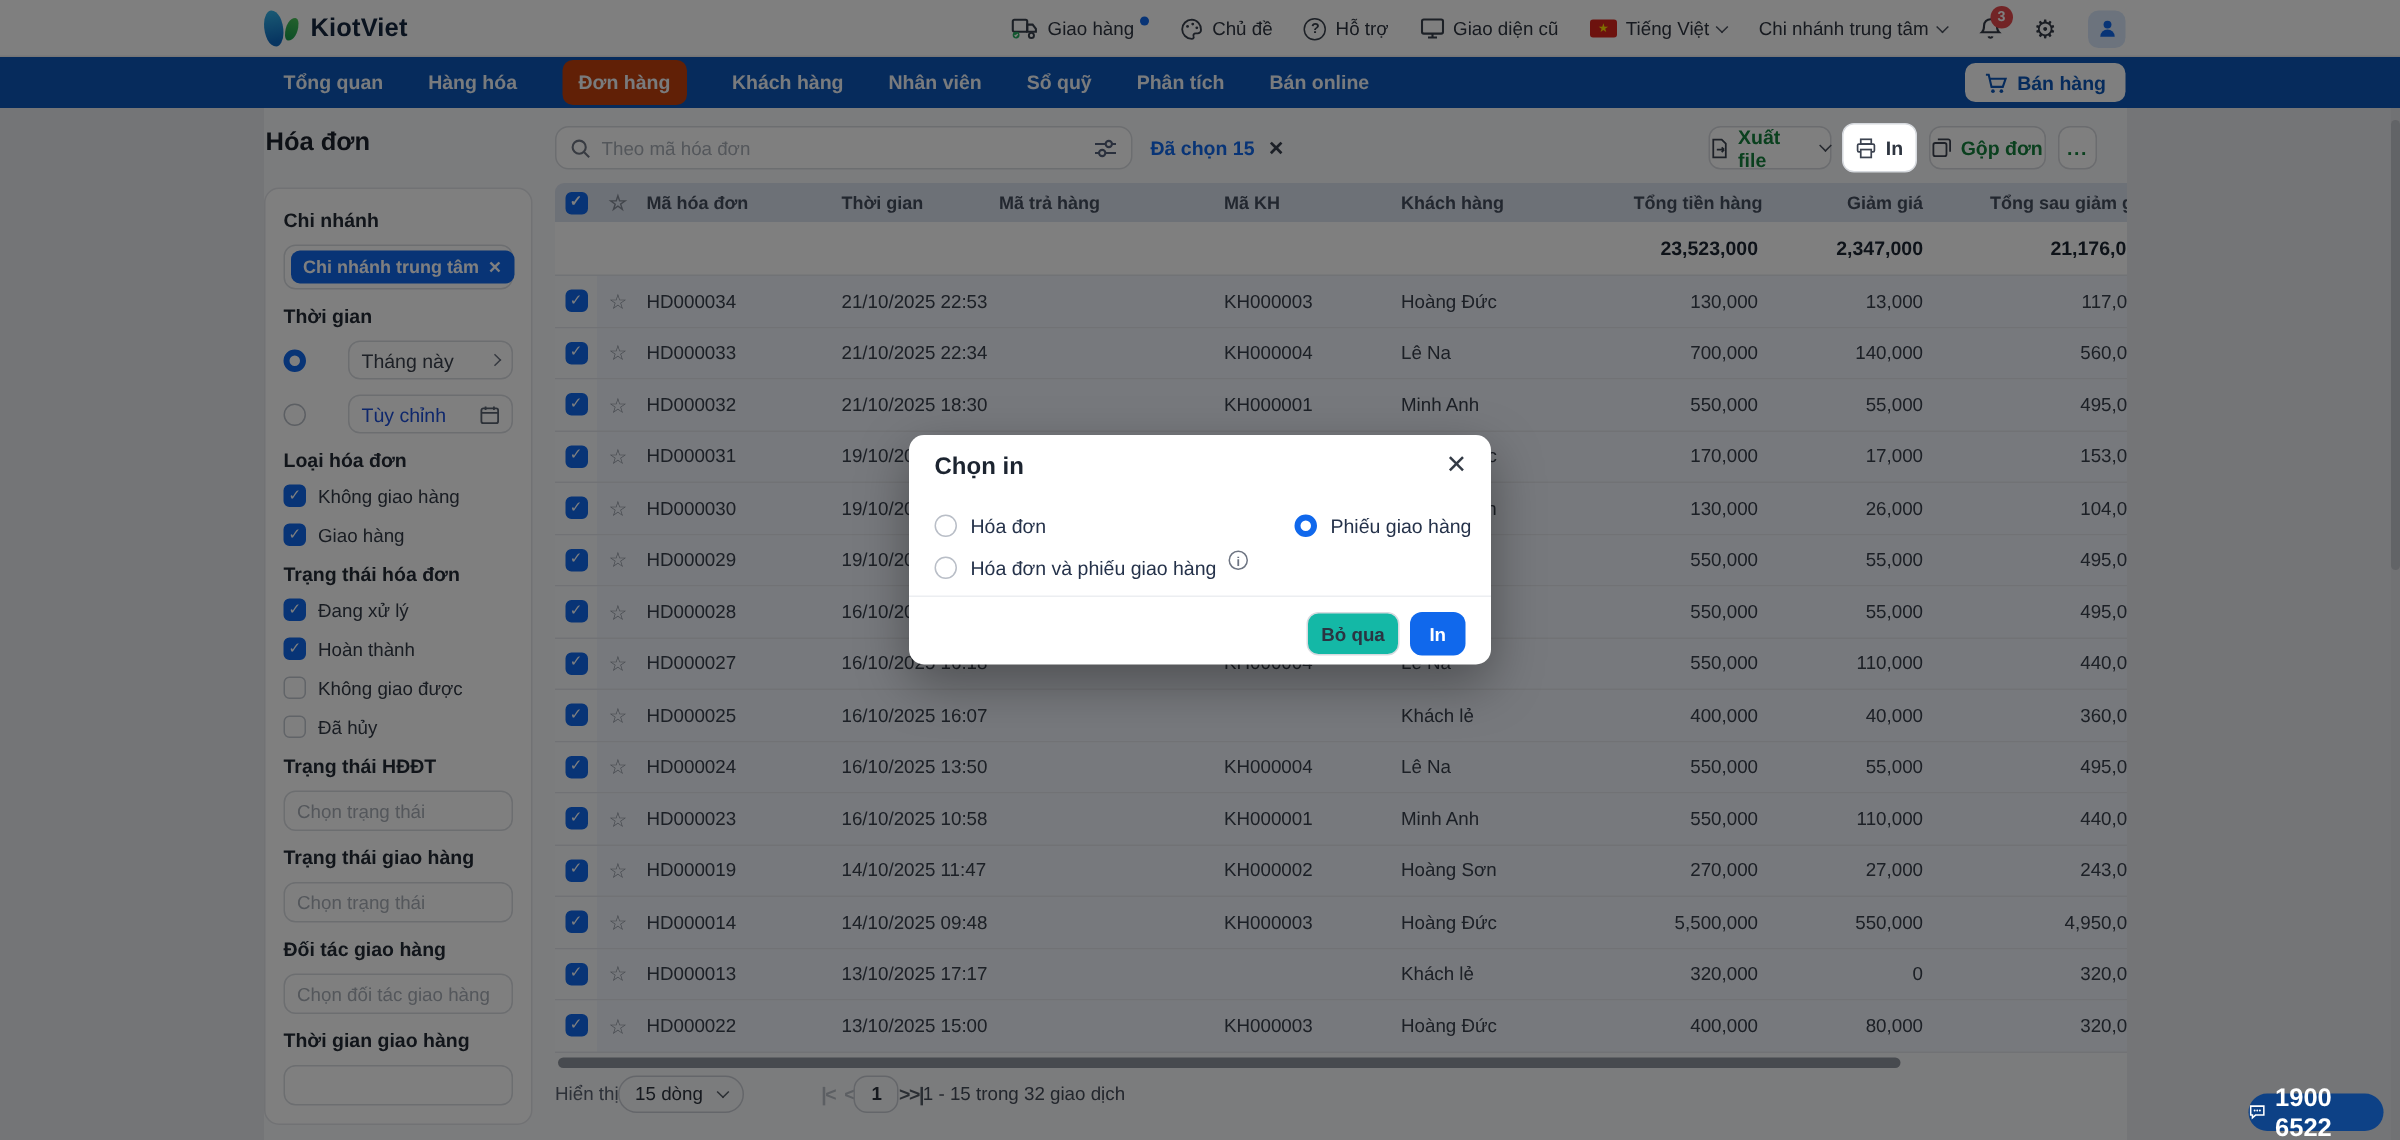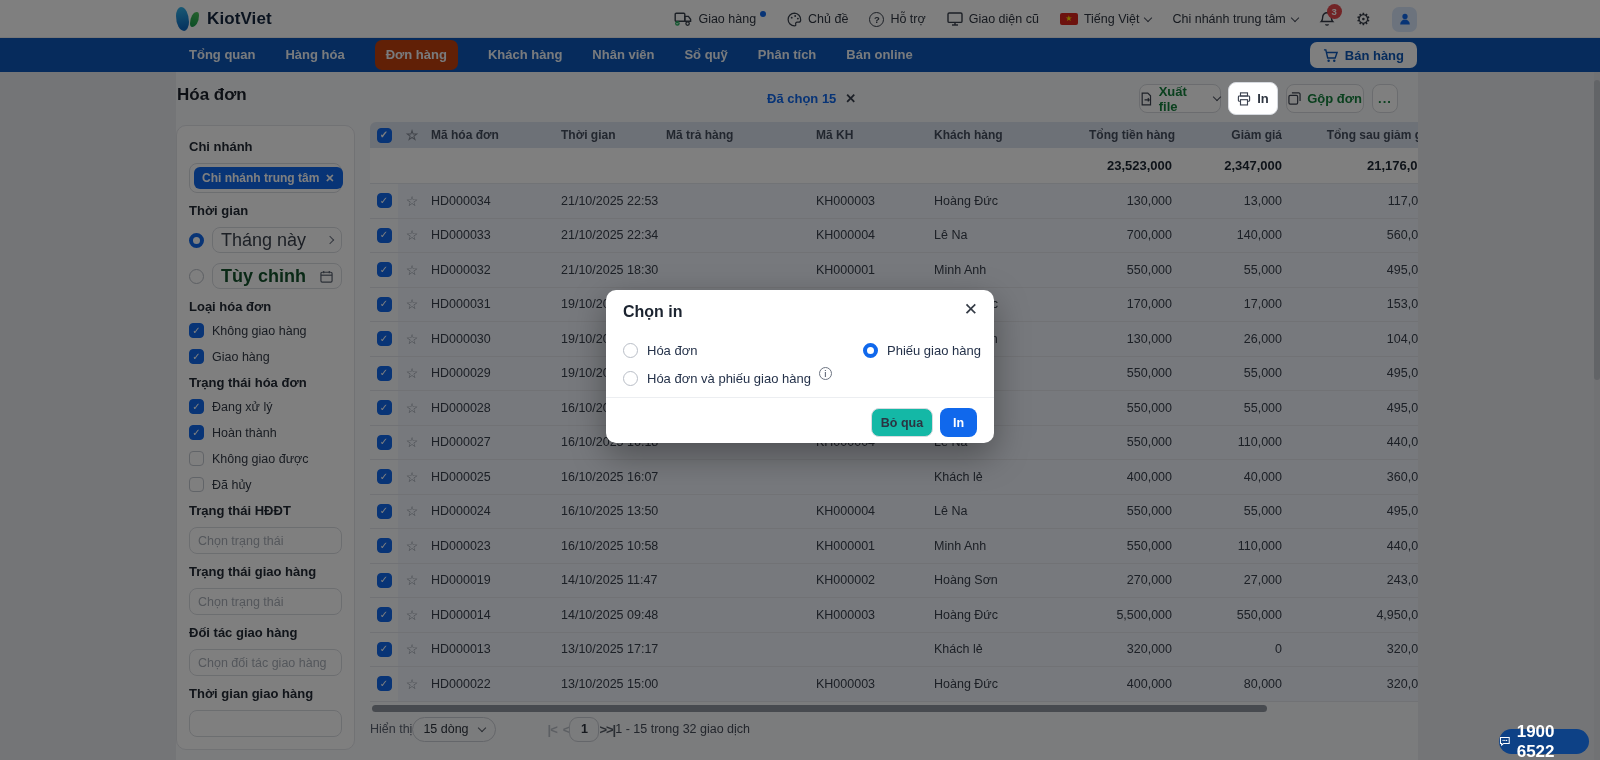--- a/index.html
+++ b/index.html
@@ -39,22 +39,22 @@
   .filter-card{ position:absolute; left:176px; top:53px; width:179px; height:625px; background:#fff; border:1px solid #e2e4e9; border-radius:10px; padding:12px; overflow:hidden; }
   .f-label{ font-size:13px; font-weight:700; color:#232a35; margin:10px 0 9px; }
   .f-label:first-child{ margin-top:1px; }
   .f-input{ height:27px; border:1px solid #d9dce1; border-radius:8px; display:flex; align-items:center; padding:0 8px; font-size:12.5px; color:#a8aeb7; background:#fff; }
   .chip-box{ height:30px; border:1px solid #d9dce1; border-radius:8px; display:flex; align-items:center; padding:0 4px; margin-bottom:4px; }
   .chip{ background:#1068ec; color:#fff; border-radius:6px; height:22px; display:flex; align-items:center; gap:6px; padding:0 8px; font-size:12px; font-weight:600; white-space:nowrap; }
   .chip .x{ font-size:11px; font-weight:700; cursor:pointer; }
   .f-row{ display:flex; align-items:center; gap:8px; margin-bottom:10px; }
   .radio{ width:15px; height:15px; border-radius:50%; border:1.5px solid #b9bec7; background:#fff; flex:0 0 auto; }
   .radio.sel{ border:4.5px solid #1068ec; }
-  .f-select{ flex:1; height:26px; border:1px solid #d9dce1; border-radius:8px; display:flex; align-items:center; justify-content:space-between; padding:0 8px; font-size:18px; color:#3a414c; }
-  .f-select.ph{ color:#14532d;font-weight:bold; }
+  .f-select{ flex:1; height:26px; border:1px solid #d9dce1; border-radius:8px; display:flex; align-items:center; justify-content:space-between; padding:0 8px; font-size:13px; color:#3a414c;margin-left:20px; }
+  .f-select.ph{ color:#1d4ed8; }
   .chev-r{ width:6px; height:6px; border-right:1.5px solid #6b7280; border-bottom:1.5px solid #6b7280; transform:rotate(-45deg); }
   .cb-row{ display:flex; align-items:center; gap:8px; margin-bottom:11px; font-size:12.5px; color:#333a46; }
   .checkbox{ width:15px; height:15px; border-radius:4px; border:1.4px solid #c3c8d0; background:#fff; flex:0 0 auto; display:flex; align-items:center; justify-content:center; font-size:10px; color:#fff; line-height:1; }
   .checkbox.checked{ background:#1068ec; border-color:#1068ec; }
   
   .search{ position:absolute; left:370px; top:12px; width:385px; height:29px; border:1px solid #d9dce1; border-radius:9px; background:#fff; display:flex; align-items:center; padding:0 9px; gap:7px; }
   .search input{ flex:1; border:none; outline:none; font-size:12.5px; color:#333; background:transparent; font-family:"Liberation Sans",sans-serif; }
   .search input::placeholder{ color:#a8aeb7; }
   .sel-info{ position:absolute; left:767px; top:19px; display:flex; align-items:center; gap:9px; }
   .sel-info .txt{ color:#1068ec; font-size:13px; font-weight:600; }
@@ -251,20 +251,33 @@
       <div class="f-label">Trạng thái HĐĐT</div>
       <div class="f-input">Chọn trạng thái</div>
       <div class="f-label">Trạng thái giao hàng</div>
       <div class="f-input">Chọn trạng thái</div>
       <div class="f-label">Đối tác giao hàng</div>
       <div class="f-input">Chọn đối tác giao hàng</div>
       <div class="f-label">Thời gian giao hàng</div>
       <div class="f-input"></div>
     </div>
 
+    <div class="search">
+      <svg width="14" height="14" viewBox="0 0 16 16">
+          <circle cx="7" cy="7" r="5" fill="none" stroke="#707784" stroke-width="1.6"></circle>
+          <line x1="10.8" y1="10.8" x2="14.6" y2="14.6" stroke="#707784" stroke-width="1.6"></line>
+        </svg>
+      <input placeholder="Theo mã hóa đơn" style="">
+      <svg width="16" height="16" viewBox="0 0 16 16">
+          <line x1="1" y1="5" x2="15" y2="5" stroke="#55607a" stroke-width="1.4"></line>
+          <circle cx="10.2" cy="5" r="2.1" fill="#fff" stroke="#55607a" stroke-width="1.4"></circle>
+          <line x1="1" y1="11" x2="15" y2="11" stroke="#55607a" stroke-width="1.4"></line>
+          <circle cx="5.8" cy="11" r="2.1" fill="#fff" stroke="#55607a" stroke-width="1.4"></circle>
+        </svg>
+    </div>
     <div class="sel-info">
       <span class="txt">Đã chọn 15</span>
       <span class="x">✕</span>
     </div>
     <div class="tool-btn" style="left:1139px; width:82px;">
       <svg width="13" height="14" viewBox="0 0 14 15">
           <path d="M2.4 1h6.2l3 3v10h-9.2z" fill="none" stroke="#3c4350" stroke-width="1.3"></path>
           <path d="M5 8.4h5.4m0 0L8.6 6.6m1.8 1.8L8.6 10.2" fill="none" stroke="#3c4350" stroke-width="1.3"></path>
         </svg>
       <span>Xuất file</span>

